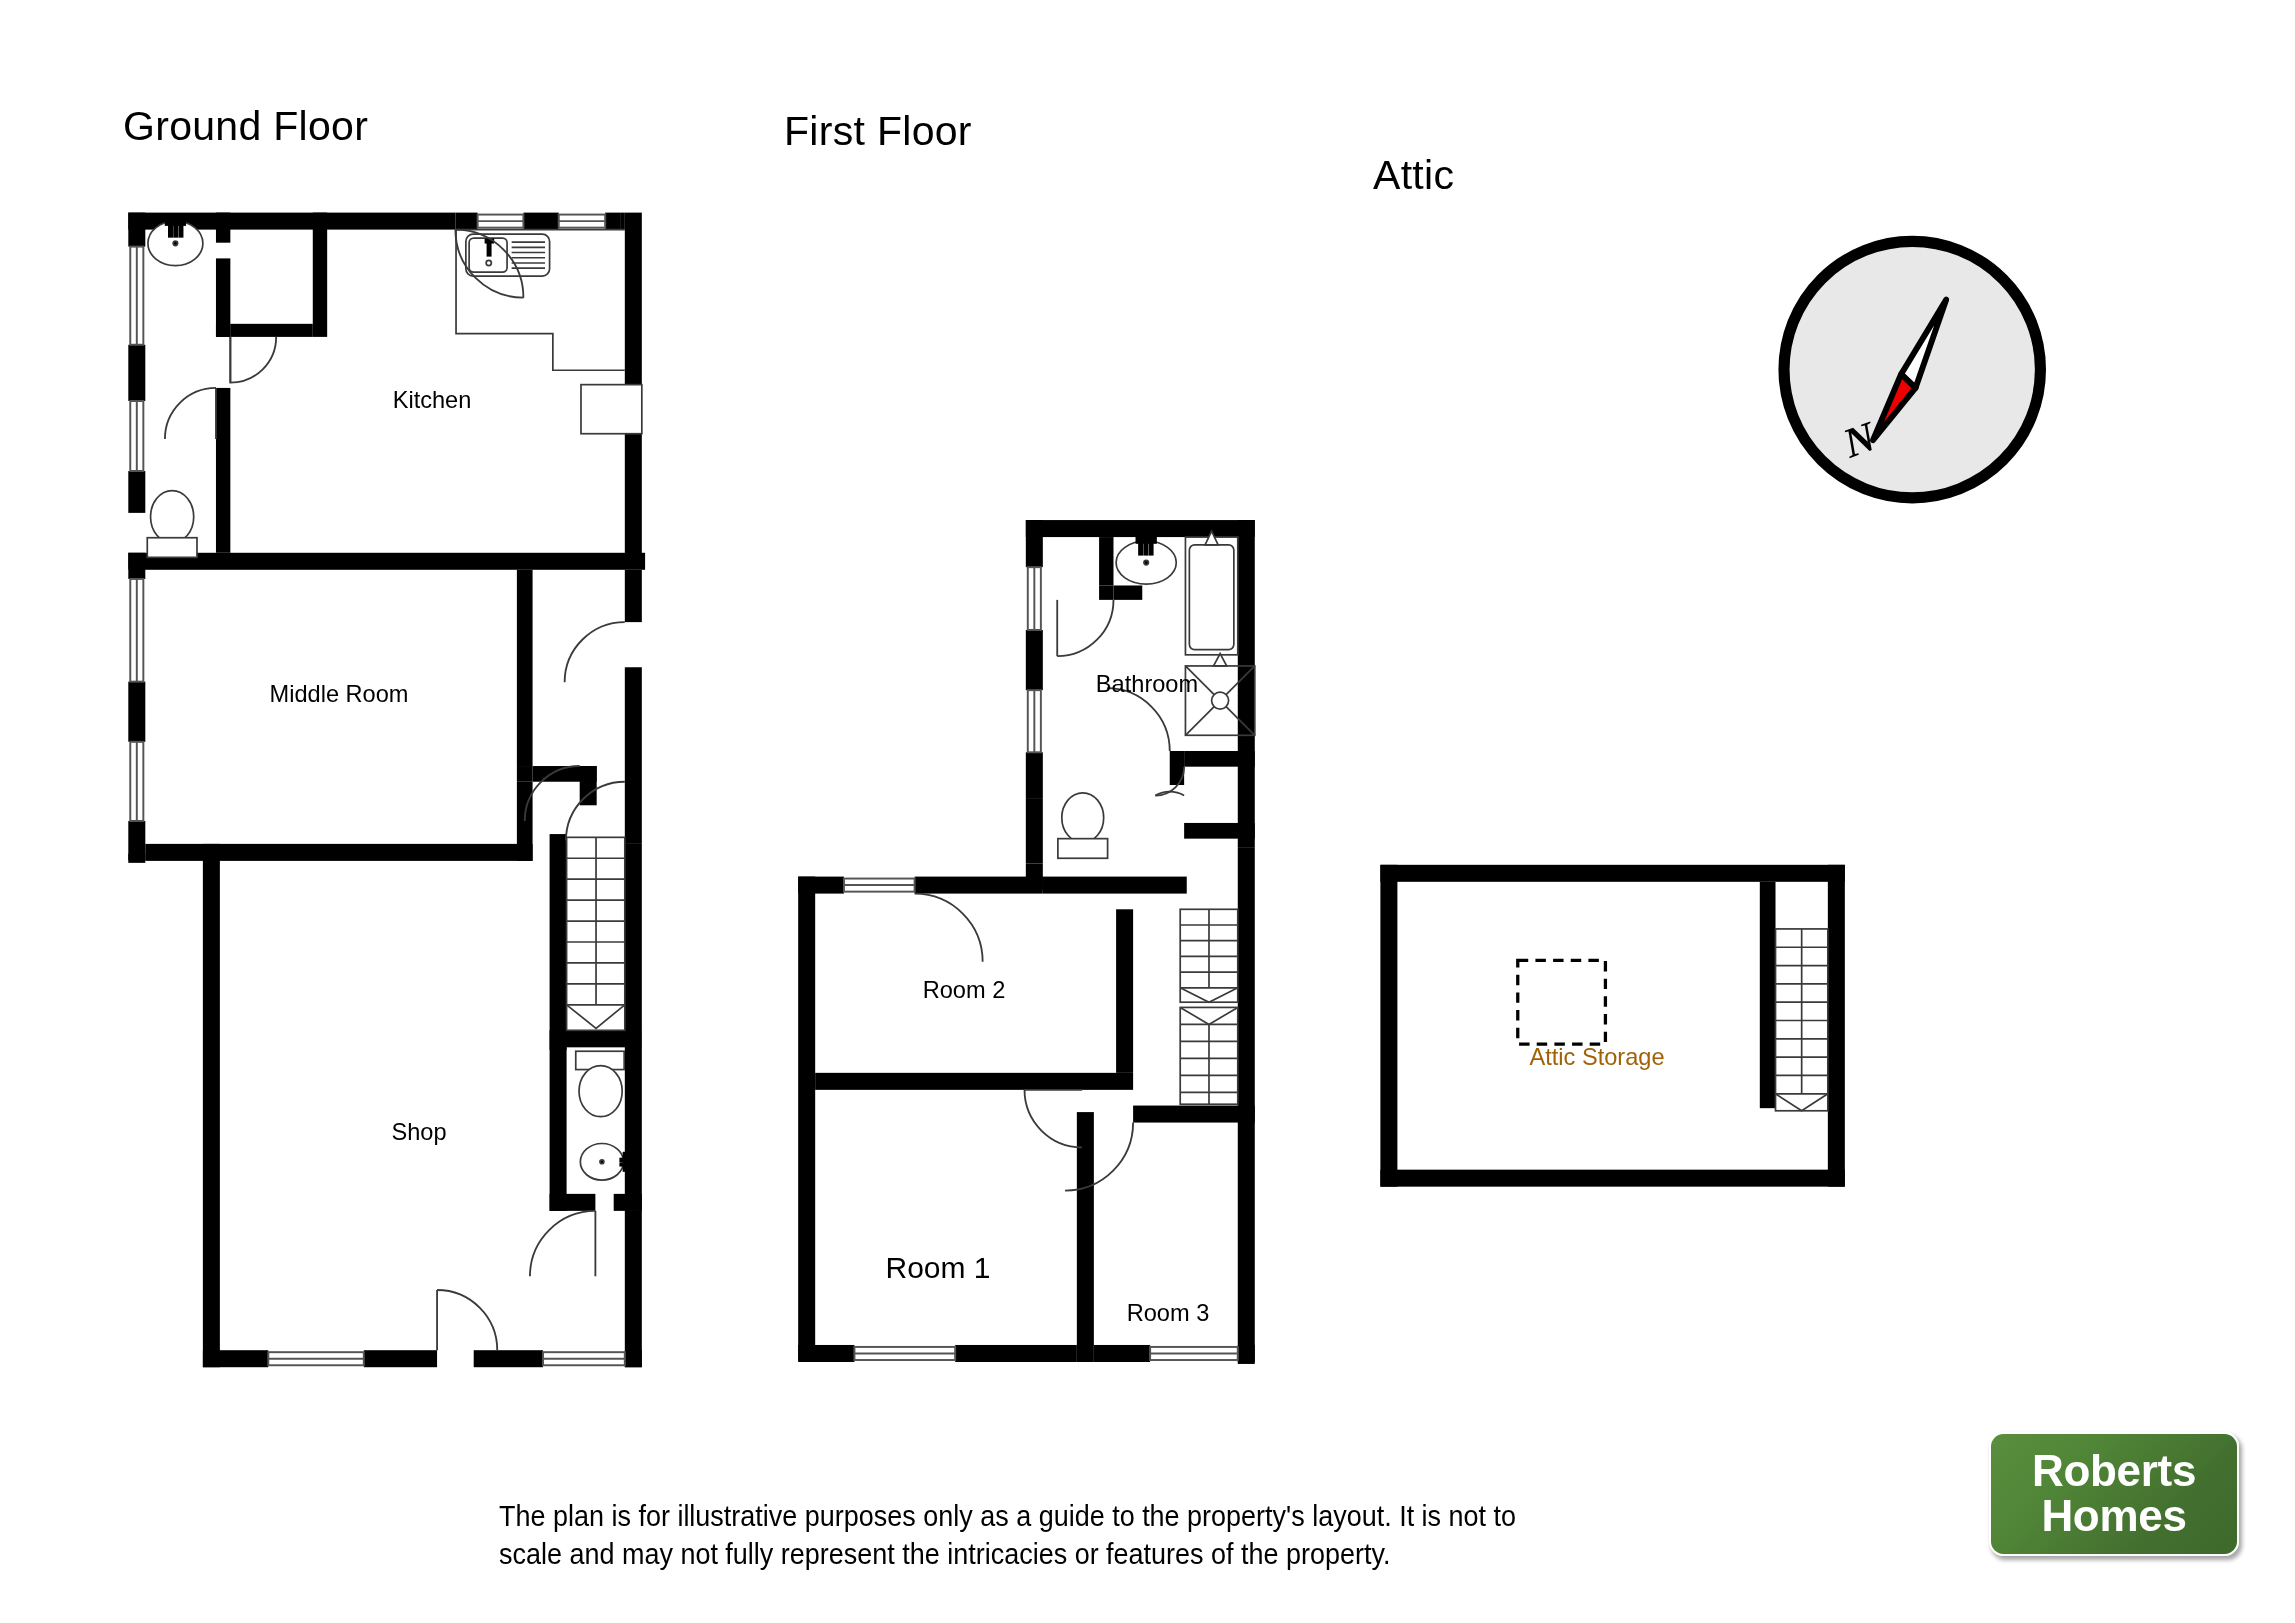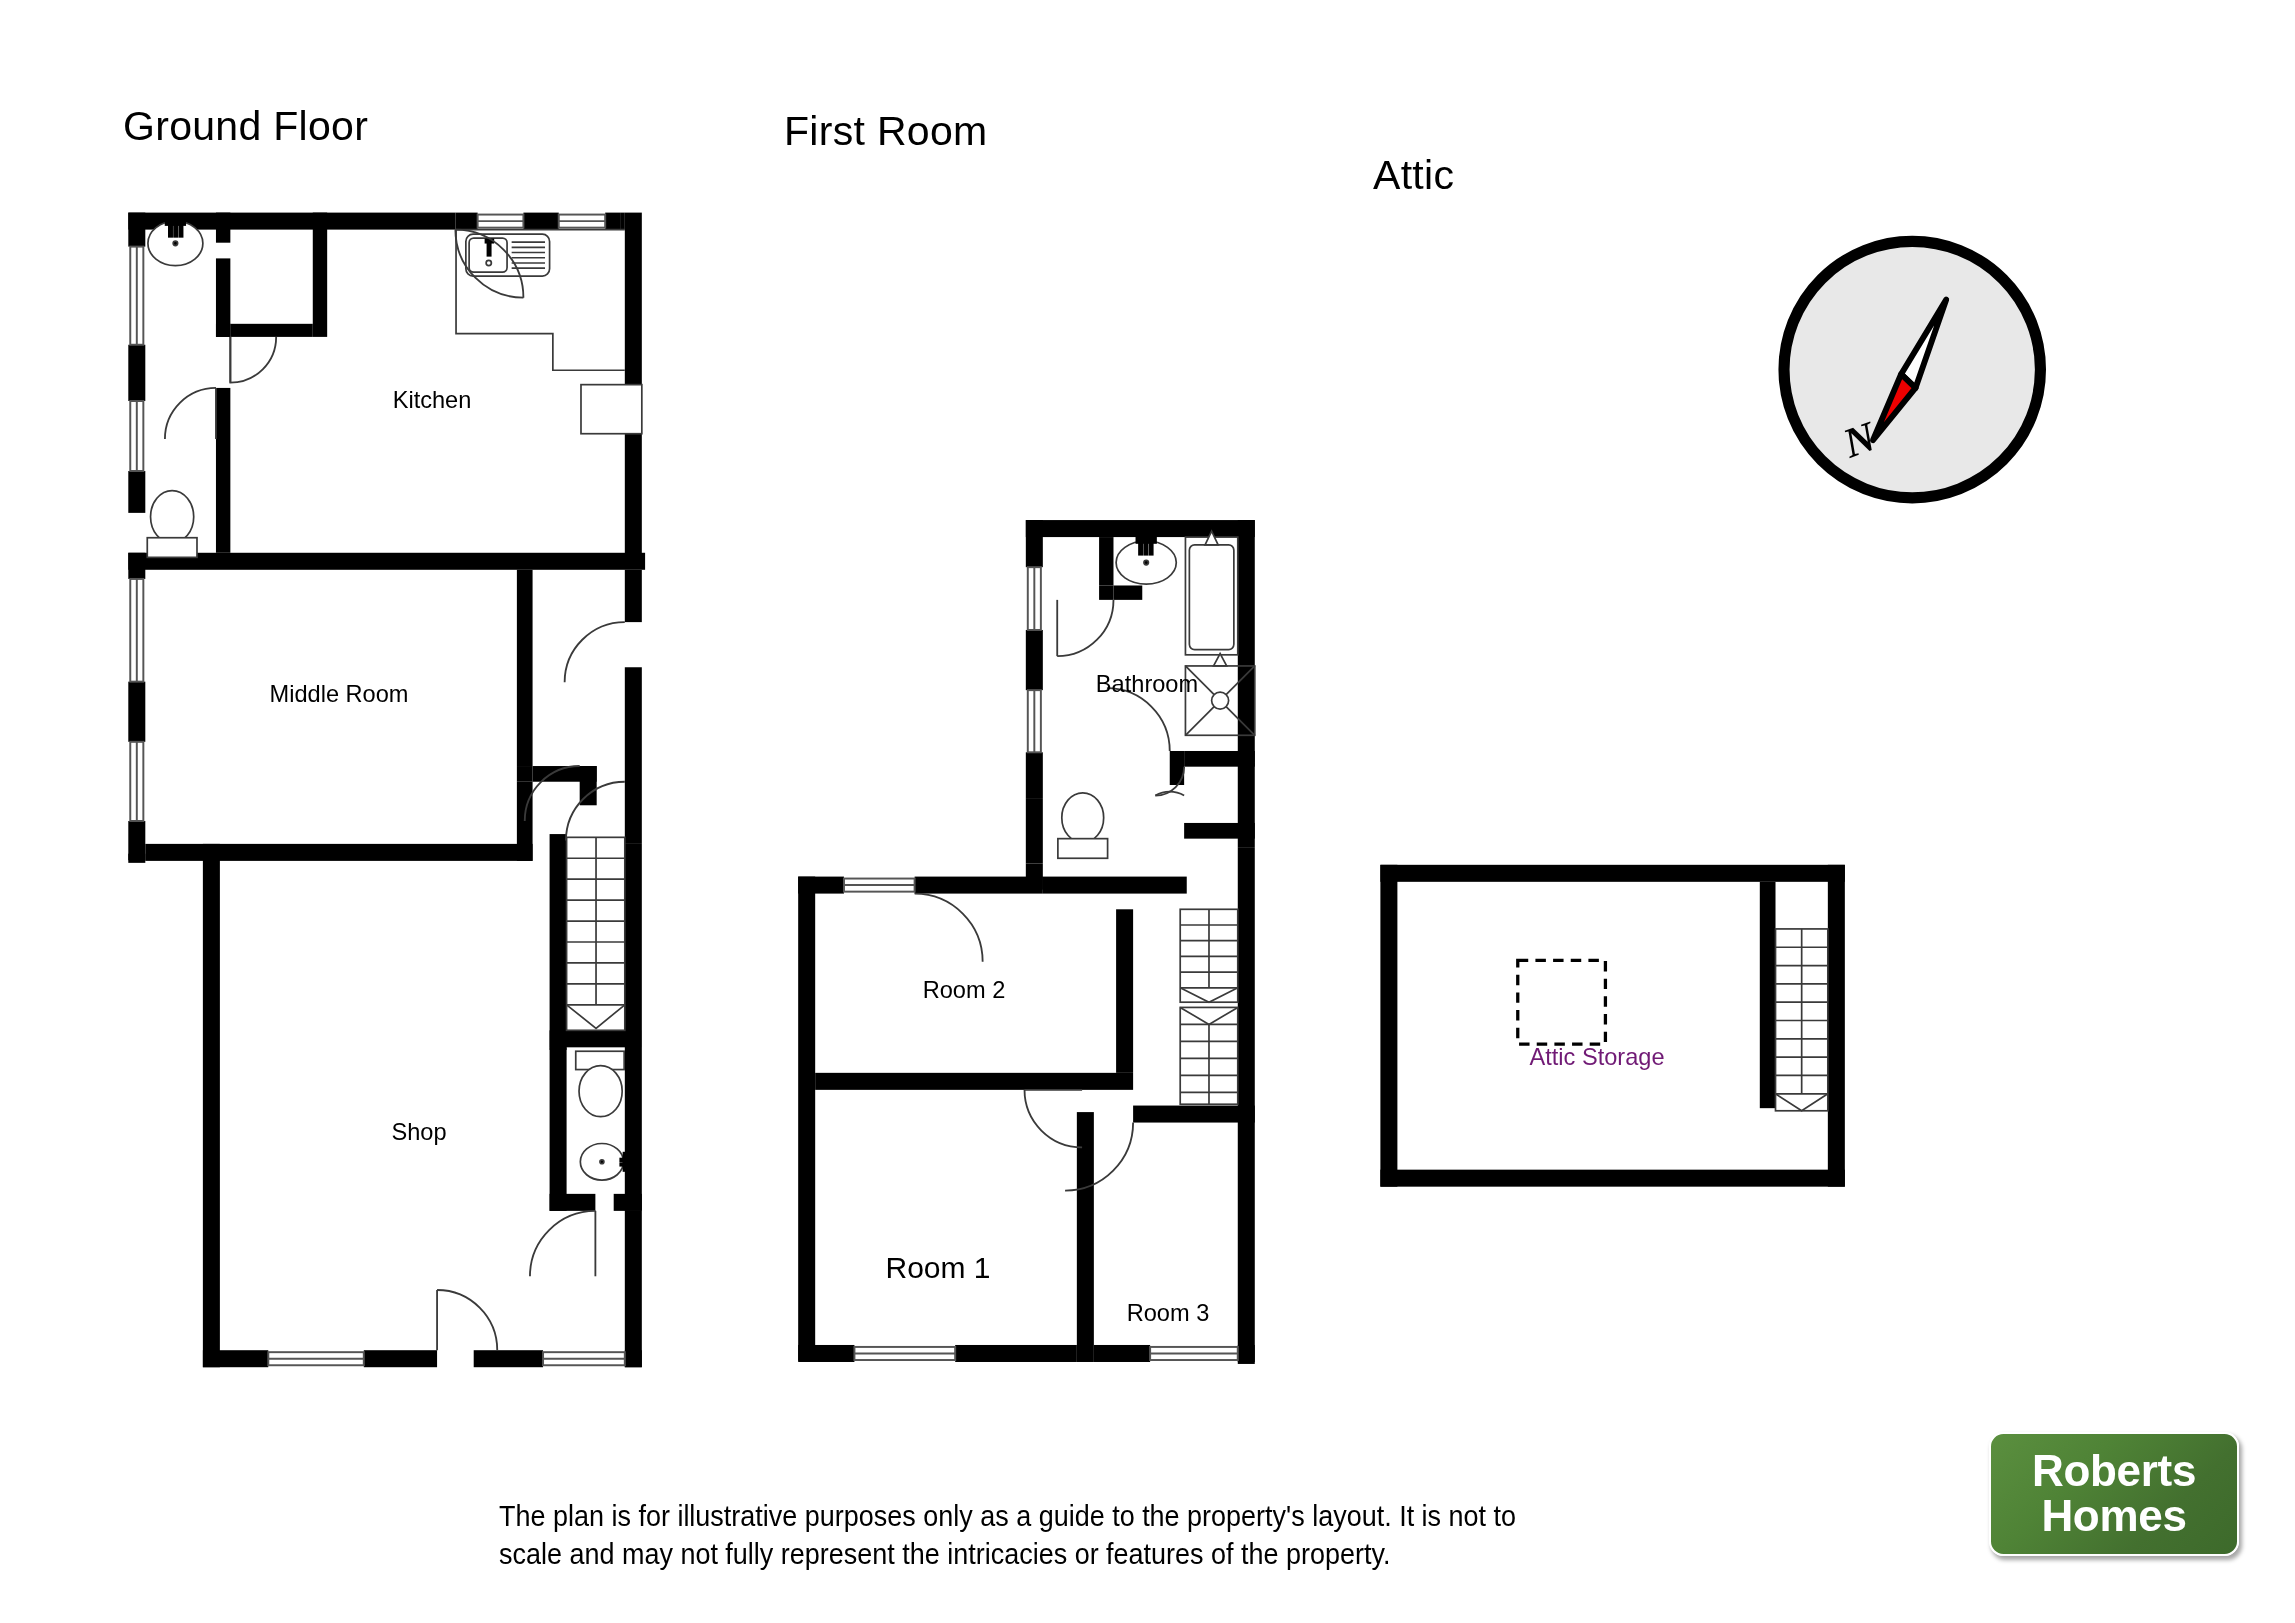--- a/index.html
+++ b/index.html
@@ -79,21 +79,21 @@
     line-height: 1.02;
     letter-spacing: -0.3px;
   }
 </style>
 </head>
 <body>
 
 <div id="stage">
 
   <div class="floor-title" id="title-ground">Ground Floor</div>
-  <div class="floor-title" id="title-first">First Room</div>
+  <div class="floor-title" id="title-first">First Floor</div>
   <div class="floor-title" id="title-attic">Attic</div>
 
   <svg class="plan-svg" viewBox="0 0 3508 2481" xmlns="http://www.w3.org/2000/svg">
 
     <g>
 
       <g fill="#000000">
 
         <rect x="196" y="325" width="500" height="26"></rect>
 
@@ -443,21 +443,21 @@
 
   <div style="position:absolute;left:432px;top:387px;transform:translate(-50%,0);font-size:23.6px;color:#000;white-space:nowrap;">Kitchen</div>
   <div style="position:absolute;left:339px;top:681px;transform:translate(-50%,0);font-size:23.6px;color:#000;white-space:nowrap;">Middle Room</div>
   <div style="position:absolute;left:419px;top:1119px;transform:translate(-50%,0);font-size:23.6px;color:#000;white-space:nowrap;">Shop</div>
 
   <div style="position:absolute;left:1147px;top:671px;transform:translate(-50%,0);font-size:23.6px;color:#000;white-space:nowrap;">Bathroom</div>
   <div style="position:absolute;left:964px;top:977px;transform:translate(-50%,0);font-size:23.6px;color:#000;white-space:nowrap;">Room 2</div>
   <div style="position:absolute;left:938px;top:1251px;transform:translate(-50%,0);font-size:30px;color:#000;white-space:nowrap;">Room 1</div>
   <div style="position:absolute;left:1168px;top:1300px;transform:translate(-50%,0);font-size:23.6px;color:#000;white-space:nowrap;">Room 3</div>
 
-  <div style="position:absolute;left:1597px;top:1044px;transform:translate(-50%,0);font-size:23.6px;color:#701a75;white-space:nowrap;">Attic Storage</div>
+  <div style="position:absolute;left:1597px;top:1044px;transform:translate(-50%,0);font-size:23.6px;color:#a16207;white-space:nowrap;">Attic Storage</div>
 
   <div class="disclaimer">
     <div>The plan is for illustrative purposes only as a guide to the property's layout. It is not to</div>
     <div>scale and may not fully represent the intricacies or features of the property.</div>
   </div>
 
   <div id="logo">
     <div class="logo-line">Roberts</div>
     <div class="logo-line">Homes</div>
   </div>

